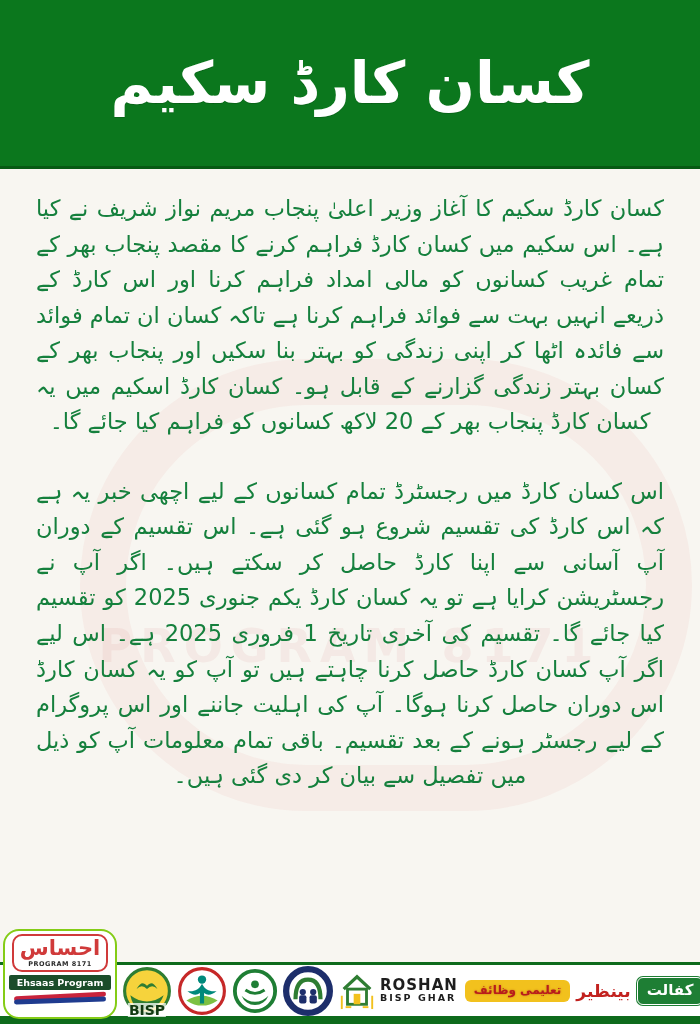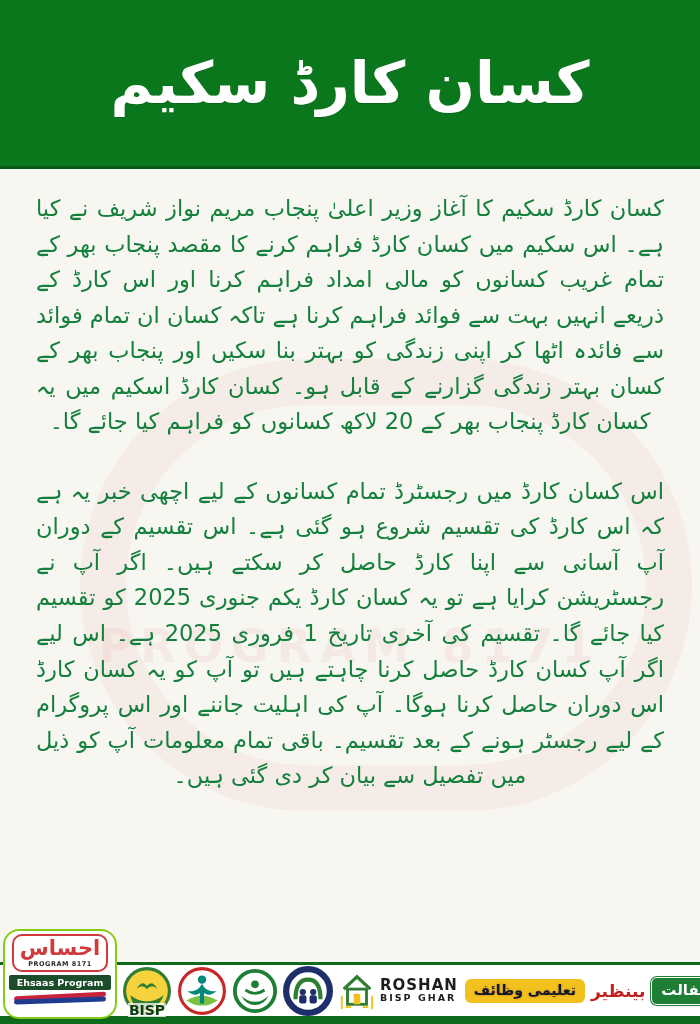--- a/index.html
+++ b/index.html
@@ -89,21 +89,21 @@
     direction:rtl;flex:0 0 auto;margin-right:2px;margin-left:2px;
   }
   .benazir-word{
     color:#c2221f;font-size:17px;font-weight:bold;white-space:nowrap;
   }
   .badge{
     display:inline-block;border-radius:6px;padding:3px 9px 5px 9px;
     font-weight:bold;white-space:nowrap;color:#ffffff;
   }
   .badge-green{background:#1e7e34;font-size:15px;border:1px solid #ffffff;box-shadow:0 0 0 1px #1e7e34;}
-  .badge-yellow{background:#f2c11d;font-size:14px;color:#0f172a;text-shadow:0 0 2px rgba(150,40,20,.55);}
+  .badge-yellow{background:#f2c11d;font-size:12px;color:#b91c1c;text-shadow:0 0 2px rgba(150,40,20,.55);}
   
   .ehsaas{
     position:absolute;left:3px;bottom:5px;z-index:5;
     width:114px;height:90px;
     background:#ffffff;
     border:2px solid #84cc16;
     border-radius:16px;
     box-sizing:border-box;
     display:flex;flex-direction:column;align-items:center;
     overflow:hidden;

